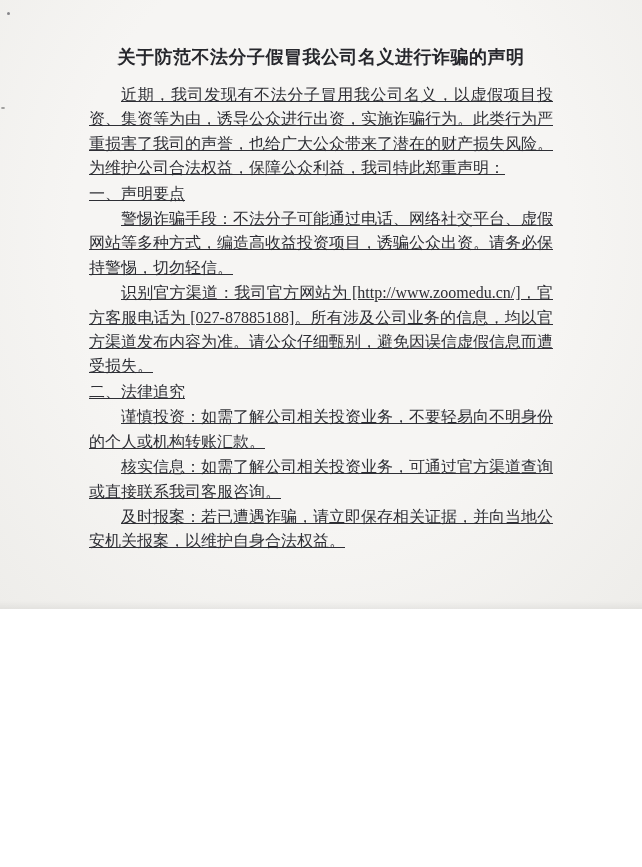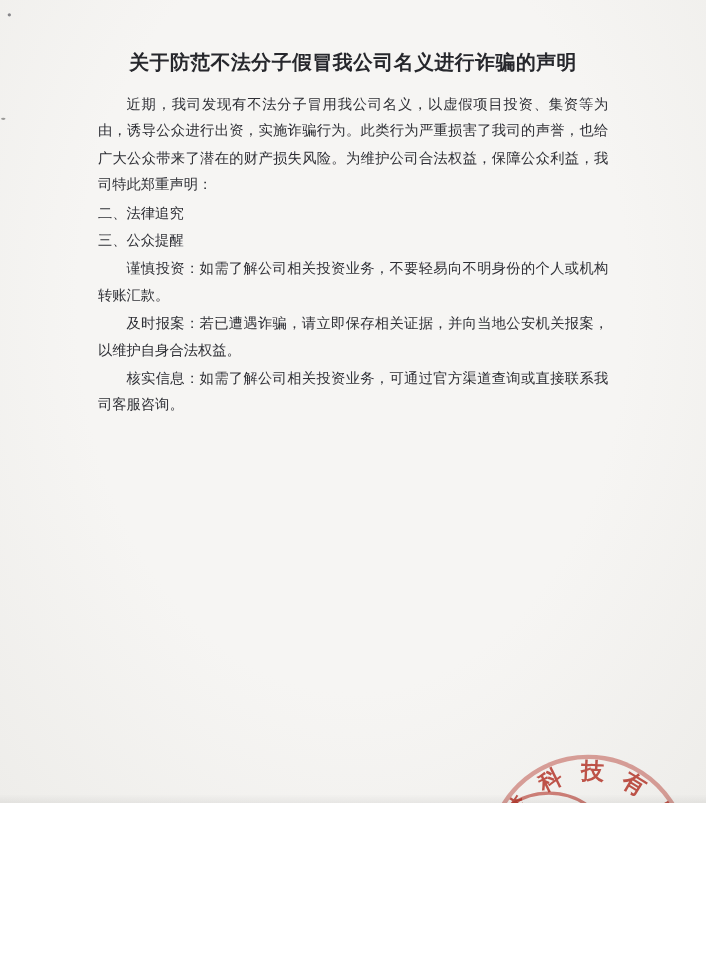--- a/index.html
+++ b/index.html
@@ -1,32 +1,32 @@
 <!DOCTYPE html>
 <html style="--seal-color: #bf3a2e;"><head>
 <meta charset="utf-8">
 <style>
   html,body{margin:0;padding:0;}
   .page{
     position:relative;
-    width:642px;height:730px;
+    width:642px;height:609px;
     background:radial-gradient(ellipse at 50% 38%, #f6f5f3 55%, #eeedea 100%);
     overflow:hidden;
     font-family:"Liberation Serif","DejaVu Serif",serif;
     color:#2e2f35;
   }
   .doc{
     position:absolute;left:89px;top:44px;width:464px;
   }
   .title{
     margin:0 0 13px 0;
     font-size:18px;font-weight:bold;text-align:center;
     letter-spacing:.5px;color:#26272c;line-height:26px;
   }
-  .bodytext{font-size:13px;line-height:24.4px;text-align:justify;}
+  .bodytext{font-size:16px;line-height:24.4px;text-align:justify;text-decoration:underline;}
   .para{margin:1px 0 0 0;text-indent:2em;}
   .heading{margin:1px 0 0 0;text-indent:0;}
   .signature{
     position:absolute;right:84px;top:750px;
     text-align:center;color:#2b2c31;
   }
   .sig-company{font-size:14.5px;font-weight:bold;letter-spacing:1px;line-height:26px;margin:0;}
   .sig-date{font-size:13.5px;letter-spacing:.5px;line-height:32px;margin:12px;}
   .seal{
     position:absolute;left:420px;top:668px;width:222px;height:199px;
@@ -55,27 +55,29 @@
 <div class="page">
 
   <div class="speck speck1"></div>
   <div class="speck speck2"></div>
 
   <div class="doc">
     <h1 class="title">关于防范不法分子假冒我公司名义进行诈骗的声明</h1>
     <div class="bodytext">
       <p class="para">近期，我司发现有不法分子冒用我公司名义，以虚假项目投资、集资等为由，诱导公众进行出资，实施诈骗行为。此类行为严重损害了我司的声誉，也给广大公众带来了潜在的财产损失风险。为维护公司合法权益，保障公众利益，我司特此郑重声明：</p>
 
+      <p class="heading">一、声明要点</p>
+      <p class="para">警惕诈骗手段：不法分子可能通过电话、网络社交平台、虚假网站等多种方式，编造高收益投资项目，诱骗公众出资。请务必保持警惕，切勿轻信。</p>
+      <p class="para">识别官方渠道：我司官方网站为 [http://www.zoomedu.cn/]，官方客服电话为 [027-87885188]。所有涉及公司业务的信息，均以官方渠道发布内容为准。请公众仔细甄别，避免因误信虚假信息而遭受损失。</p>
 
       <p class="heading">二、法律追究</p>
 
-      <p class="heading">三、公众提醒</p>
       <p class="para">谨慎投资：如需了解公司相关投资业务，不要轻易向不明身份的个人或机构转账汇款。</p>
+      <p class="para">核实信息：如需了解公司相关投资业务，可通过官方渠道查询或直接联系我司客服咨询。</p>
       <p class="para">及时报案：若已遭遇诈骗，请立即保存相关证据，并向当地公安机关报案，以维护自身合法权益。</p>
-      <p class="para">核实信息：如需了解公司相关投资业务，可通过官方渠道查询或直接联系我司客服咨询。</p>
 
     </div>
   </div>
 
   <div class="signature">
     <p class="sig-company">武汉筑梦科技有限公司</p>
     <p class="sig-date">2025 年 8 月 21 日</p>
   </div>
 
   <svg class="seal" viewBox="0 0 222 199" aria-hidden="true">

